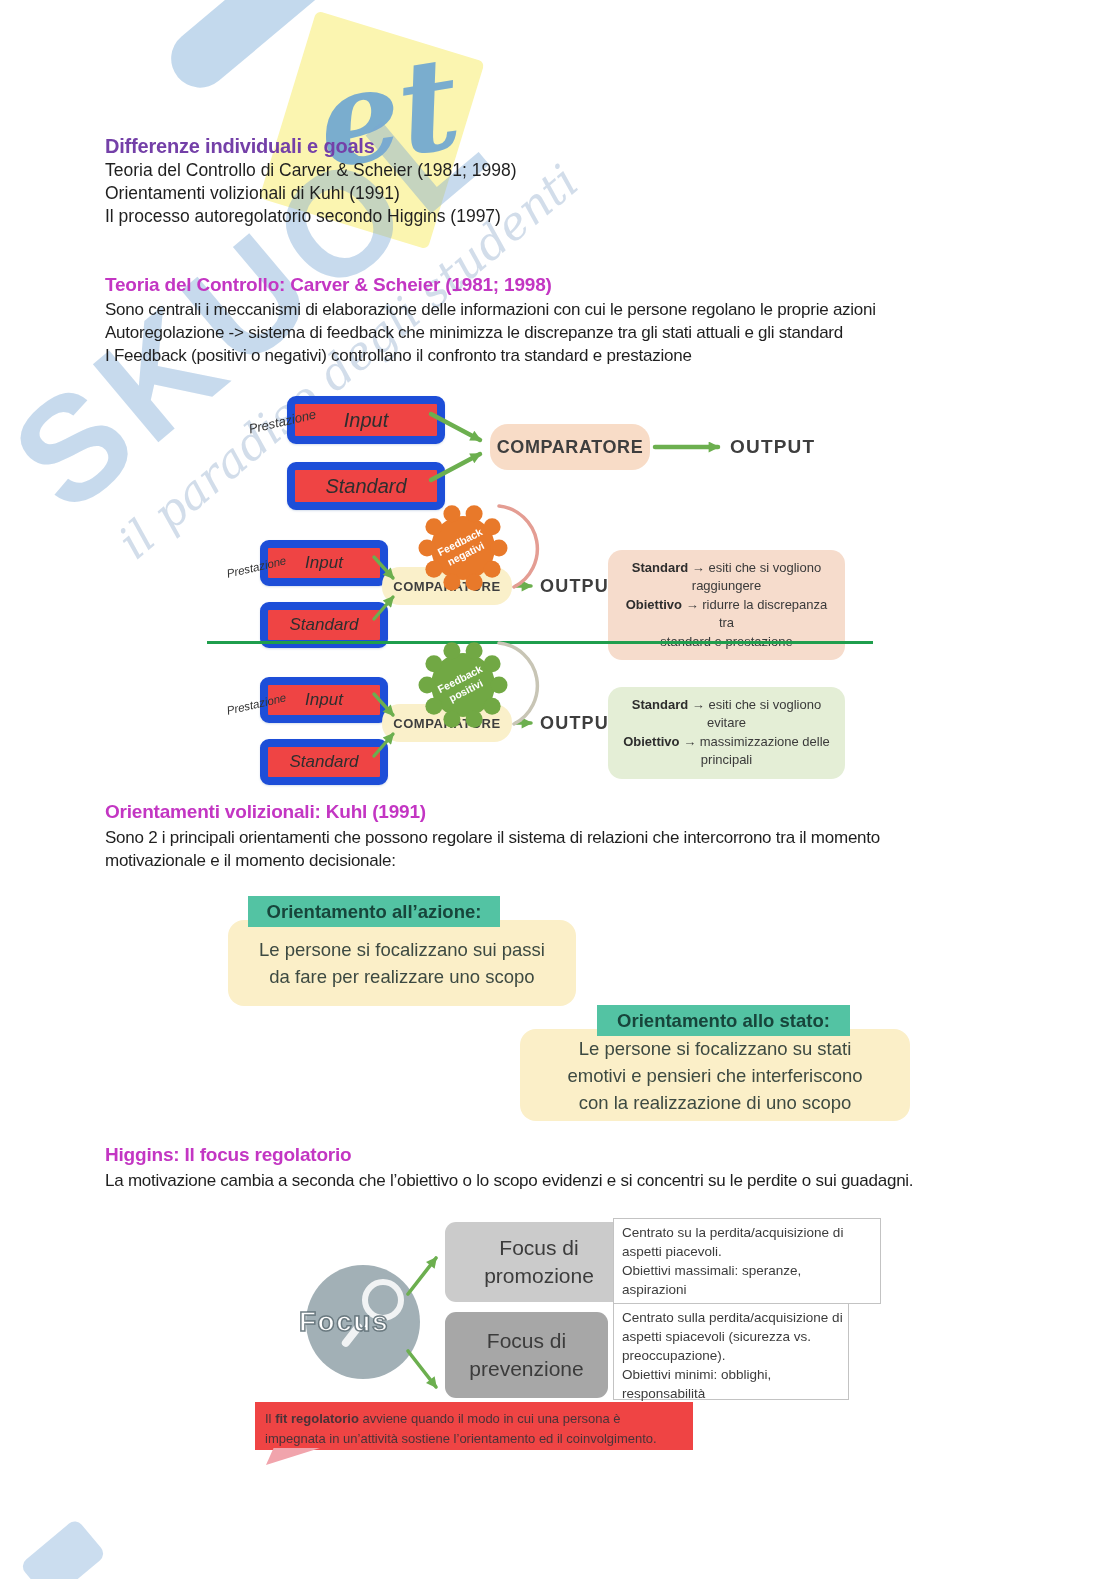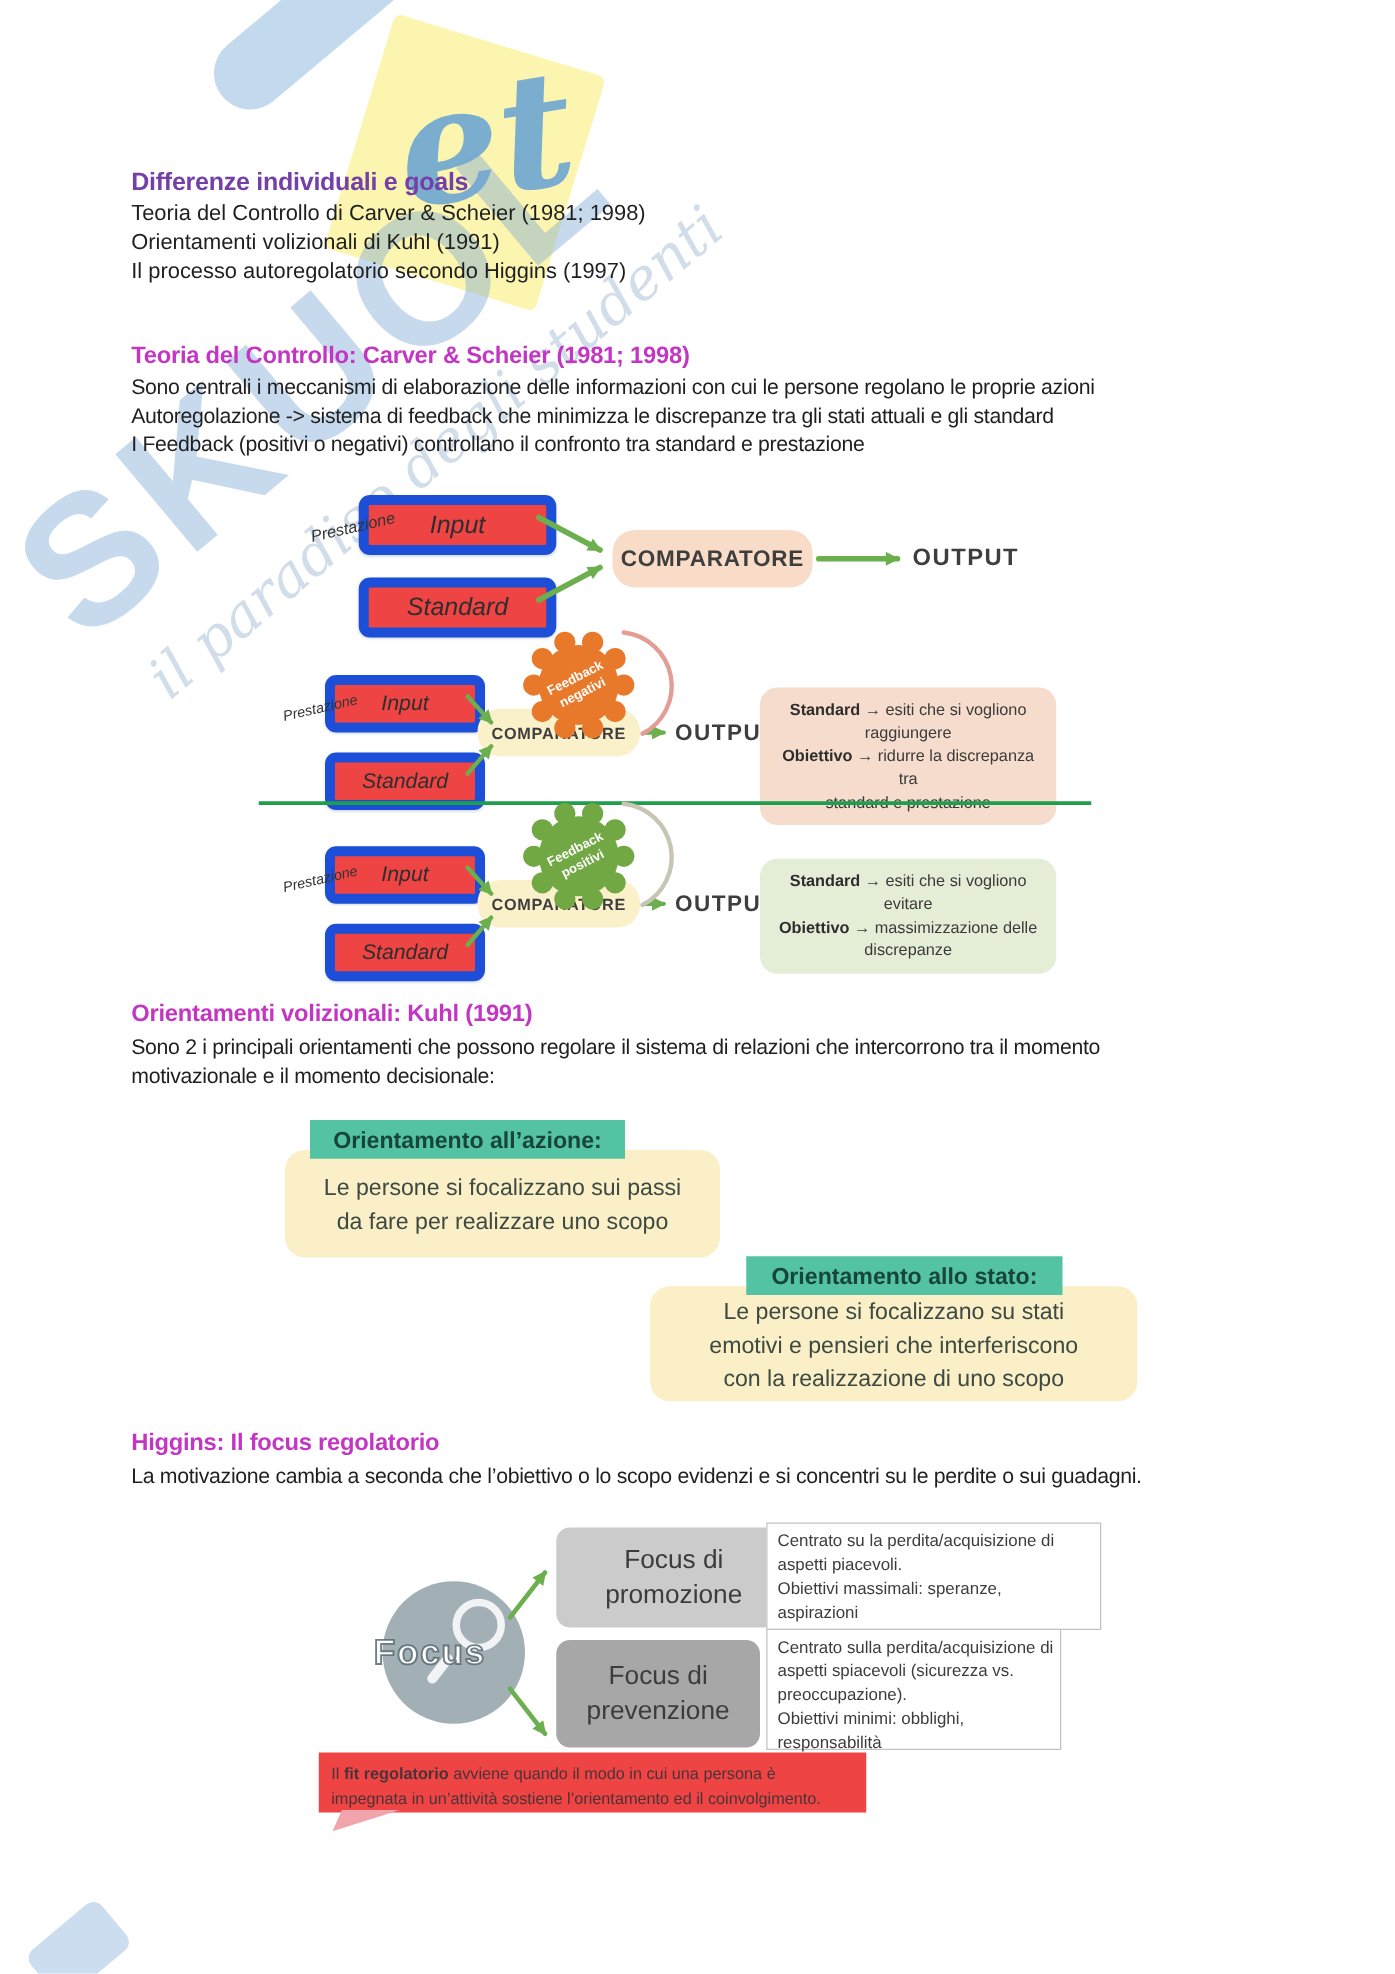--- a/index.html
+++ b/index.html
@@ -126,21 +126,21 @@
 
   <div class="abs io-box z1" style="left:260px;top:677px;width:112px;height:30px;font-size:17px;">Input</div>
   <div class="abs prest z1" style="left:226px;top:698px;font-size:11.5px;">Prestazione</div>
   <div class="abs io-box z1" style="left:260px;top:739px;width:112px;height:30px;font-size:17px;">Standard</div>
   <div class="abs comp comp-yellow z1" style="left:382px;top:704px;width:130px;height:38px;font-size:13px;">COMPARATORE</div>
   <div class="abs output z1" style="left:540px;top:713px;font-size:18px;">OUTPUT</div>
   <div class="abs info-box info-green z1" style="left:608px;top:687px;width:237px;">
     <div><b>Standard</b><span> → esiti che si vogliono</span></div>
     <div><b></b><span>evitare</span></div>
     <div><b>Obiettivo</b><span> → massimizzazione delle</span></div>
-    <div><b></b><span>discrepanze</span></div>
+    <div><b></b><span>principali</span></div>
   </div>
 
   <div class="abs sec z1" style="left:105px;top:801px;">Orientamenti volizionali: Kuhl (1991)</div>
   <div class="abs body-stack z1" style="left:105px;top:826px;">
     <div class="line">Sono 2 i principali orientamenti che possono regolare il sistema di relazioni che intercorrono tra il momento</div>
     <div class="line">motivazionale e il momento decisionale:</div>
   </div>
 
   <div class="abs yellow-box z1" style="left:228px;top:920px;width:348px;height:86px;">
     <div>Le persone si focalizzano sui passi</div>

